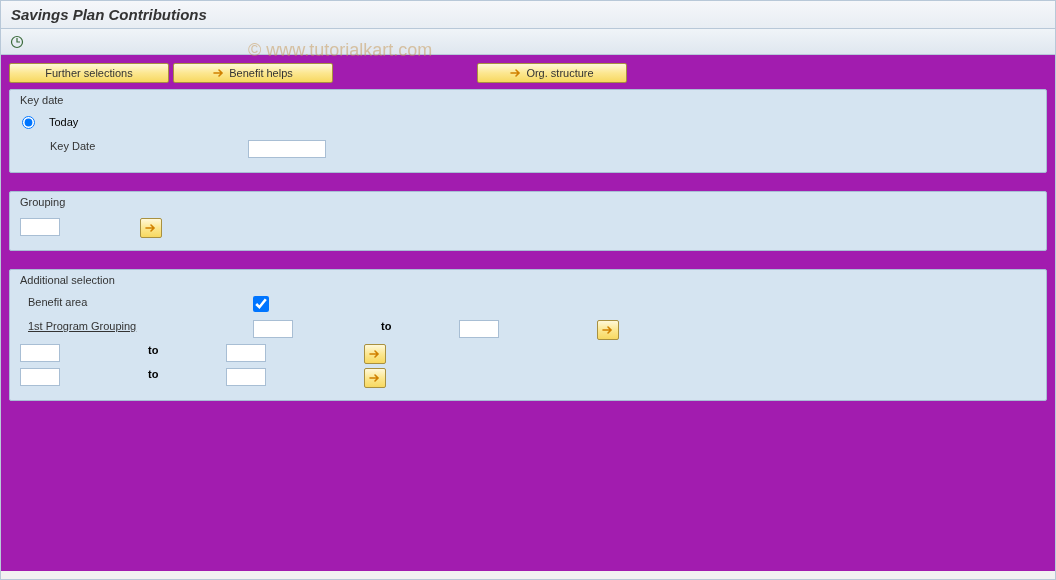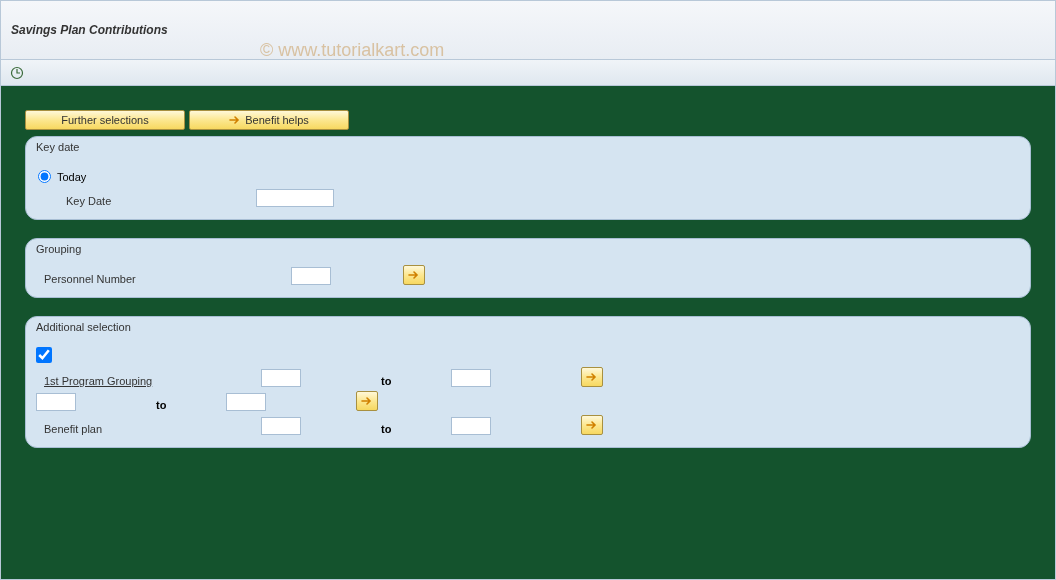--- a/index.html
+++ b/index.html
@@ -7,23 +7,23 @@
       font-family: Arial, sans-serif;
       font-size: 11px;
       background: #f2f2f2;
       width: 1056px;
       height: 580px;
       overflow: hidden;
       border: 1px solid #b8c8d8;
     }
     .title-bar {
       background: linear-gradient(to bottom, #f5f7fa 0%, #e8edf3 100%);
-      padding: 22px 10px;
+      padding: 5px 10px;
       border-bottom: 1px solid #b8c8d8;
-      font-size: 12px;
+      font-size: 15px;
       font-weight: bold;
       font-style: italic;
       color: #333;
     }
     .toolbar-small {
       background: linear-gradient(to bottom, #f0f4f8 0%, #dfe7ef 100%);
       padding: 4px 8px;
       border-bottom: 1px solid #b8c8d8;
       height: 26px;
       display: flex;
@@ -31,22 +31,22 @@
     }
     .exec-icon {
       width: 16px;
       height: 16px;
       display: flex;
       align-items: center;
       justify-content: center;
       cursor: pointer;
     }
     .main-area {
-      background: #14532d;
-      padding: 24px;
+      background: #a21caf;
+      padding: 8px;
       height: calc(100% - 62px);
     }
     .button-row {
       display: flex;
       gap: 4px;
       margin-bottom: 6px;
       align-items: center;
     }
     .sap-btn {
       background: linear-gradient(to bottom, #fff8d8 0%, #fce790 50%, #f7d860 100%);
@@ -63,37 +63,38 @@
       gap: 4px;
       min-width: 20px;
     }
     .sap-btn.wide { width: 160px; }
     .sap-btn.org { width: 150px; margin-left: 140px;}
     .sap-btn.icon-only { width: 22px; padding: 0; }
     .arrow-right-icon svg { display: block; }
     .group-box {
       background: #d5e4f1;
       border: 1px solid #a8bed4;
-      border-radius: 12px;
+      border-radius: 2px;
       margin-bottom: 18px;
       padding-bottom: 8px;
     }
     .group-title {
       font-size: 11px;
       color: #333;
       padding: 4px 10px 6px 10px;
     }
     .group-content {
       padding: 2px 10px;
     }
     .radio-row, .field-row {
       display: flex;
-      align-items: flex-end;
+      align-items: flex-start;
       padding: 2px 0;
       height: 24px;
+      gap: 8px;
     }
     .radio-row input[type=radio] { margin-right: 6px; margin-left: 2px; }
     .field-label {
       width: 220px;
       padding-left: 18px;
       color: #333;
     }
     .field-label.indent { padding-left: 30px; }
     .text-input {
       border: 1px solid #a8bed4;
@@ -114,21 +115,21 @@
       padding-left: 10px;
       margin-left: 70px;
       font-weight: bold;
     }
     .multi-btn-cell {
       margin-left: 90px;
     }
     .watermark {
       position: absolute;
       top: 40px;
-      left: 260px;
+      left: 248px;
       font-size: 18px;
       color: rgba(200, 150, 80, 0.5);
       font-family: Arial, sans-serif;
       pointer-events: none;
     }
     .personnel-multi { margin-left: 72px; }
     .field-label.no-indent { padding-left: 8px; }
   </style>
 </head>
 <body>
@@ -151,59 +152,67 @@
   <div class="button-row">
     <button class="sap-btn wide">Further selections</button>
     <button class="sap-btn wide">
       <span class="arrow-right-icon">
         <svg width="12" height="10" viewBox="0 0 12 10">
             <path d="M1 5 L8 5 M6 2 L9 5 L6 8" stroke="#d08000" stroke-width="1.6" fill="none" stroke-linecap="round"></path>
           </svg>
       </span>
       <span>Benefit helps</span>
     </button>
+    <button class="sap-btn org">
+      <span class="arrow-right-icon">
+        <svg width="12" height="10" viewBox="0 0 12 10">
+            <path d="M1 5 L8 5 M6 2 L9 5 L6 8" stroke="#d08000" stroke-width="1.6" fill="none" stroke-linecap="round"></path>
+          </svg>
+      </span>
+      <span>Org. structure</span>
+    </button>
   </div>
 
   <div class="group-box">
     <div class="group-title">Key date</div>
     <div class="group-content">
       <div class="radio-row">
         <input type="radio" name="kd" checked="" style="">
         <span>Today</span>
       </div>
       <div class="field-row">
         <span class="field-label indent">Key Date</span>
         <input class="text-input input-w80" type="text" value="" style="">
       </div>
     </div>
   </div>
 
   <div class="group-box">
     <div class="group-title">Grouping</div>
     <div class="group-content">
       <div class="field-row">
-        <span class="field-label no-indent" style="width:255px;">Personnel Number</span>
         <input class="text-input input-w40" type="text" value="" style="">
         <span class="personnel-multi">
           <button class="sap-btn icon-only">
             <span class="arrow-right-icon">
               <svg width="12" height="10" viewBox="0 0 12 10">
                   <path d="M1 5 L8 5 M6 2 L9 5 L6 8" stroke="#d08000" stroke-width="1.6" fill="none" stroke-linecap="round"></path>
                 </svg>
             </span>
           </button>
         </span>
       </div>
     </div>
   </div>
 
   <div class="group-box">
     <div class="group-title">Additional selection</div>
     <div class="group-content">
       <div class="field-row">
+        <span class="field-label no-indent" style="width:225px;">Benefit area</span>
         <input type="checkbox" class="checkbox-input" checked="" style="">
       </div>
       <div class="field-row">
         <span class="field-label no-indent" style="width:225px;text-decoration:underline;">1st Program Grouping</span>
         <input class="text-input input-w40" type="text" value="" style="">
         <span class="to-label">to</span>
         <input class="text-input input-w40" type="text" value="" style="">
         <span class="multi-btn-cell">
           <button class="sap-btn icon-only">
             <span class="arrow-right-icon">
@@ -222,21 +231,20 @@
           <button class="sap-btn icon-only">
             <span class="arrow-right-icon">
               <svg width="12" height="10" viewBox="0 0 12 10">
                   <path d="M1 5 L8 5 M6 2 L9 5 L6 8" stroke="#d08000" stroke-width="1.6" fill="none" stroke-linecap="round"></path>
                 </svg>
             </span>
           </button>
         </span>
       </div>
       <div class="field-row">
-        <span class="field-label no-indent" style="width:225px;">Benefit plan</span>
         <input class="text-input input-w40" type="text" value="" style="">
         <span class="to-label">to</span>
         <input class="text-input input-w40" type="text" value="" style="">
         <span class="multi-btn-cell">
           <button class="sap-btn icon-only">
             <span class="arrow-right-icon">
               <svg width="12" height="10" viewBox="0 0 12 10">
                   <path d="M1 5 L8 5 M6 2 L9 5 L6 8" stroke="#d08000" stroke-width="1.6" fill="none" stroke-linecap="round"></path>
                 </svg>
             </span>

